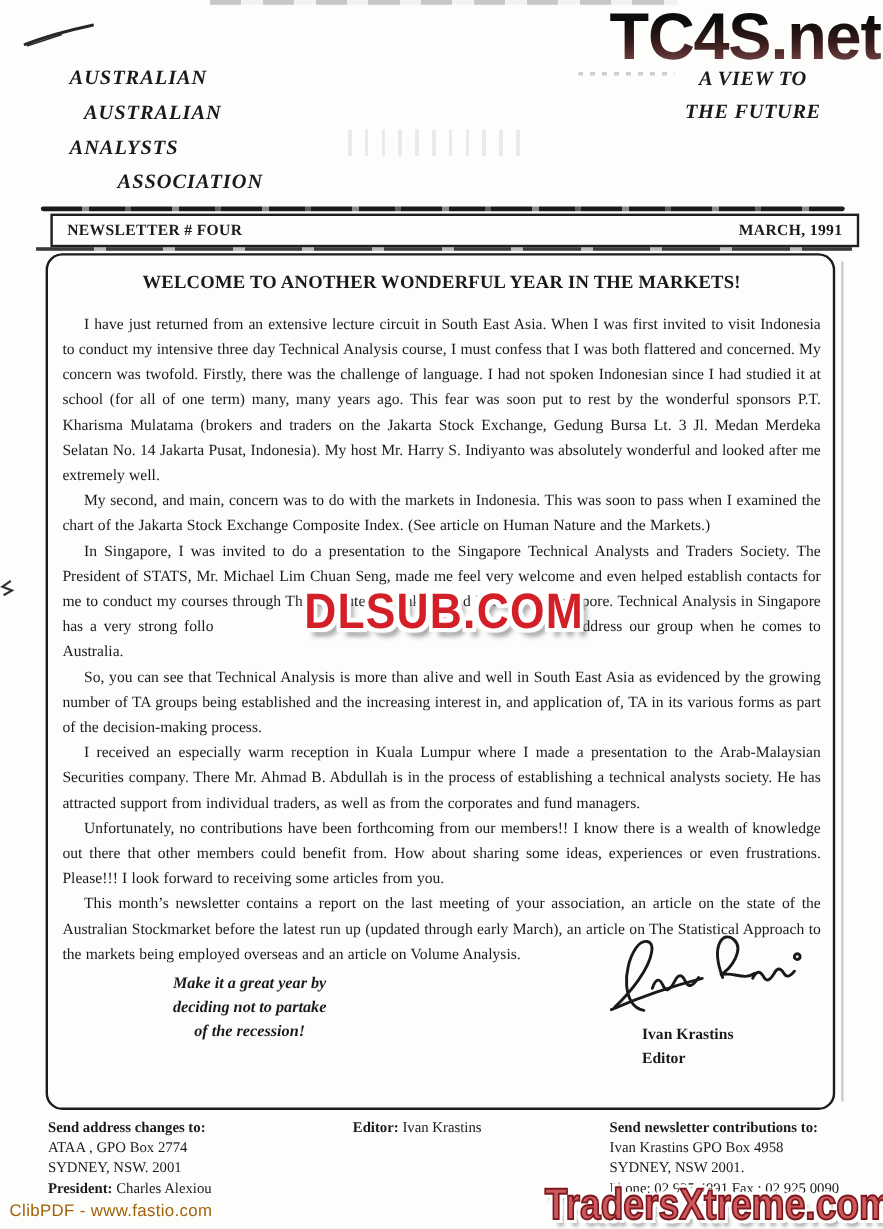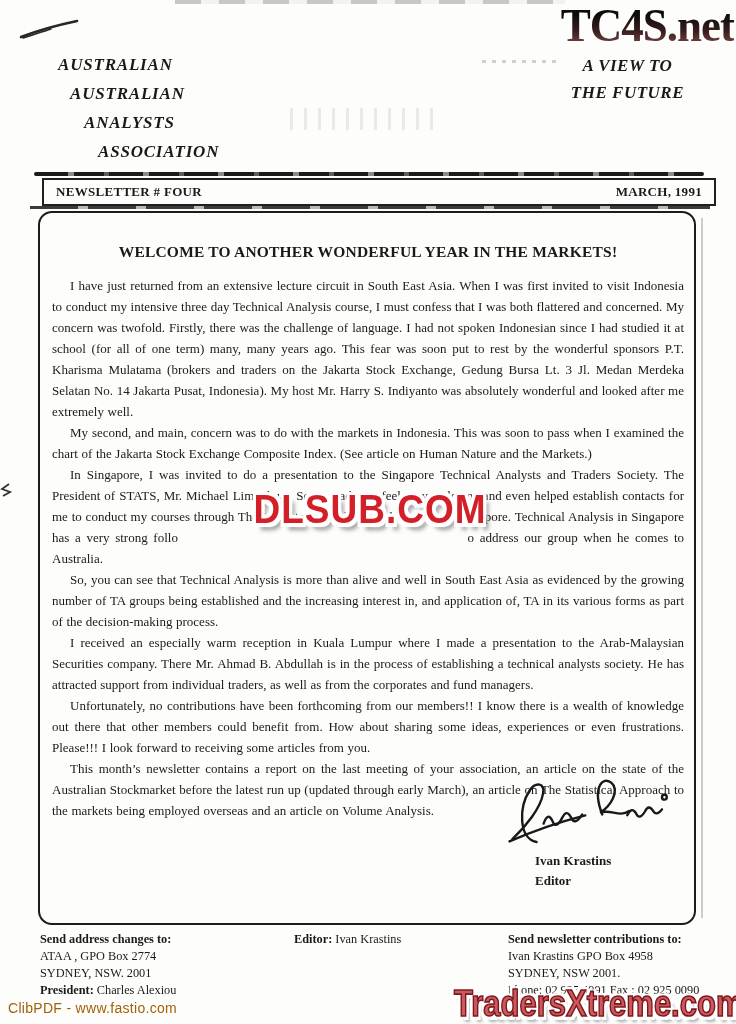--- a/index.html
+++ b/index.html
@@ -21,25 +21,25 @@
   .pen-squiggle { position:absolute; top:16px; left:18px; }
   .edge-mark { position:absolute; top:482px; left:0; }
   .border-ghost { position:absolute; top:218px; left:701px; width:2px; height:700px;
     background:rgba(30,30,30,.22); }
 
   
   .org-name { position:absolute; top:50px; left:58px;
     font-style:italic; font-weight:bold; font-size:17px; letter-spacing:.8px; line-height:29px; }
   .org-name span { display:block; }
   .org-line-2 { margin-left:12px; }
-  .org-line-3 { margin-left:26px; }
+  .org-line-3 { }
   .org-line-4 { margin-left:40px; }
 
   .site-logo { position:absolute; top:4px; right:2px;
-    font-family:Liberation Serif, serif; font-weight:bold; font-size:45px; letter-spacing:-1px;
+    font-family:Liberation Sans, sans-serif; font-weight:bold; font-size:54px; letter-spacing:-1px;
     background:linear-gradient(180deg,#0c0c0c 25%, #3a1d1d 60%, #8a5252 100%);
     -webkit-background-clip:text; background-clip:text; color:transparent;
     transform:scaleY(1.02); line-height:1; }
 
   .tagline { position:absolute; top:52px; right:52px; text-align:center;
     font-style:italic; font-weight:bold; font-size:17px; letter-spacing:.5px; line-height:27px; }
   .tagline span { display:block; }
 
   
   .rule-top { position:absolute; top:172px; left:34px; width:670px; height:4px; border-radius:2px;
@@ -47,21 +47,21 @@
   .issue-bar { position:absolute; top:178px; left:42px; width:646px; height:24px;
     border:2px solid #1f1f1f; background:#fdfdfc; box-sizing:content-box;
     display:flex; justify-content:space-between; align-items:center; padding:0 12px;
     font-weight:bold; font-size:13px; letter-spacing:.3px; }
   .rule-mid { position:absolute; top:206px; left:30px; width:680px; height:3px;
     background:repeating-linear-gradient(90deg, rgba(25,25,25,.85) 0 48px, rgba(25,25,25,.3) 48px 58px); }
 
   
   .content-box { position:absolute; top:211px; left:38px; width:658px; height:714px;
     border:2px solid #1c1c1c; border-radius:14px; box-sizing:border-box;
-    padding:28px 10px 0 12px; }
+    padding:12px 10px 0 12px; }
   .article-title { text-align:center; font-weight:bold; font-size:15.5px;
     letter-spacing:.2px; margin:2px 0 14px 0; }
   .content-box p { font-size:13px; line-height:21px; text-align:justify;
     text-indent:18px; margin:0; word-spacing:.3px; }
   .obscured { color:transparent; }
 
   .closing-quote { position:absolute; left:70px; top:596px; width:196px; text-align:center;
     font-style:italic; font-weight:bold; font-size:13.5px; line-height:20px; }
   .closing-quote span { display:block; }
 
@@ -136,20 +136,25 @@
   <div class="content-box">
     <div class="article-title">WELCOME TO ANOTHER WONDERFUL YEAR IN THE MARKETS!</div>
     <p>I have just returned from an extensive lecture circuit in South East Asia. When I was first invited to visit Indonesia to conduct my intensive three day Technical Analysis course, I must confess that I was both flattered and concerned. My concern was twofold. Firstly, there was the challenge of language. I had not spoken Indonesian since I had studied it at school (for all of one term) many, many years ago. This fear was soon put to rest by the wonderful sponsors P.T. Kharisma Mulatama (brokers and traders on the Jakarta Stock Exchange, Gedung Bursa Lt. 3 Jl. Medan Merdeka Selatan No. 14 Jakarta Pusat, Indonesia). My host Mr. Harry S. Indiyanto was absolutely wonderful and looked after me extremely well.</p>
     <p>My second, and main, concern was to do with the markets in Indonesia. This was soon to pass when I examined the chart of the Jakarta Stock Exchange Composite Index. (See article on Human Nature and the Markets.)</p>
     <p><span>In Singapore, I was invited to do a presentation to the Singapore Technical Analysts and Traders Society. The President of STATS, Mr. Michael Lim Chuan Seng, made me feel very welcome and even helped establish contacts for me to conduct my courses through The Institute of Banking And Finance in Singapore. Technical Analysis in Singapore has a very strong follo</span><span class="obscured">wing________________________________________t</span><span>o address our group when he comes to Australia.</span></p>
     <p>So, you can see that Technical Analysis is more than alive and well in South East Asia as evidenced by the growing number of TA groups being established and the increasing interest in, and application of, TA in its various forms as part of the decision-making process.</p>
     <p>I received an especially warm reception in Kuala Lumpur where I made a presentation to the Arab-Malaysian Securities company. There Mr. Ahmad B. Abdullah is in the process of establishing a technical analysts society. He has attracted support from individual traders, as well as from the corporates and fund managers.</p>
     <p>Unfortunately, no contributions have been forthcoming from our members!! I know there is a wealth of knowledge out there that other members could benefit from. How about sharing some ideas, experiences or even frustrations. Please!!! I look forward to receiving some articles from you.</p>
     <p>This month’s newsletter contains a report on the last meeting of your association, an article on the state of the Australian Stockmarket before the latest run up (updated through early March), an article on The Statistical Approach to the markets being employed overseas and an article on Volume Analysis.</p>
 
+    <div class="closing-quote">
+      <span>Make it a great year by</span>
+      <span>deciding not to partake</span>
+      <span>of the recession!</span>
+    </div>
 
     <div class="signature-block">
       <svg class="signature-svg" width="175" height="72" viewBox="0 0 175 72">
         <g stroke="#191919" stroke-width="2.4" fill="none" stroke-linecap="round">
           <path d="M30,64 C12,60 14,28 26,12 C32,4 42,5 39,16 C36,30 20,48 6,60"></path>
           <path d="M38,46 q5,-12 9,-2 q3,9 10,-3 q5,-9 9,1 q3,8 11,-3"></path>
           <path d="M97,40 C88,12 100,1 108,9 C116,17 106,32 95,38 C106,35 114,44 124,38"></path>
           <path d="M122,42 q5,-9 9,-1 q3,7 9,-2 q4,-7 8,0 q3,6 9,-1"></path>
           <circle cx="160" cy="26" r="2.4"></circle>
           <path d="M3,62 C30,52 60,44 80,40"></path>

